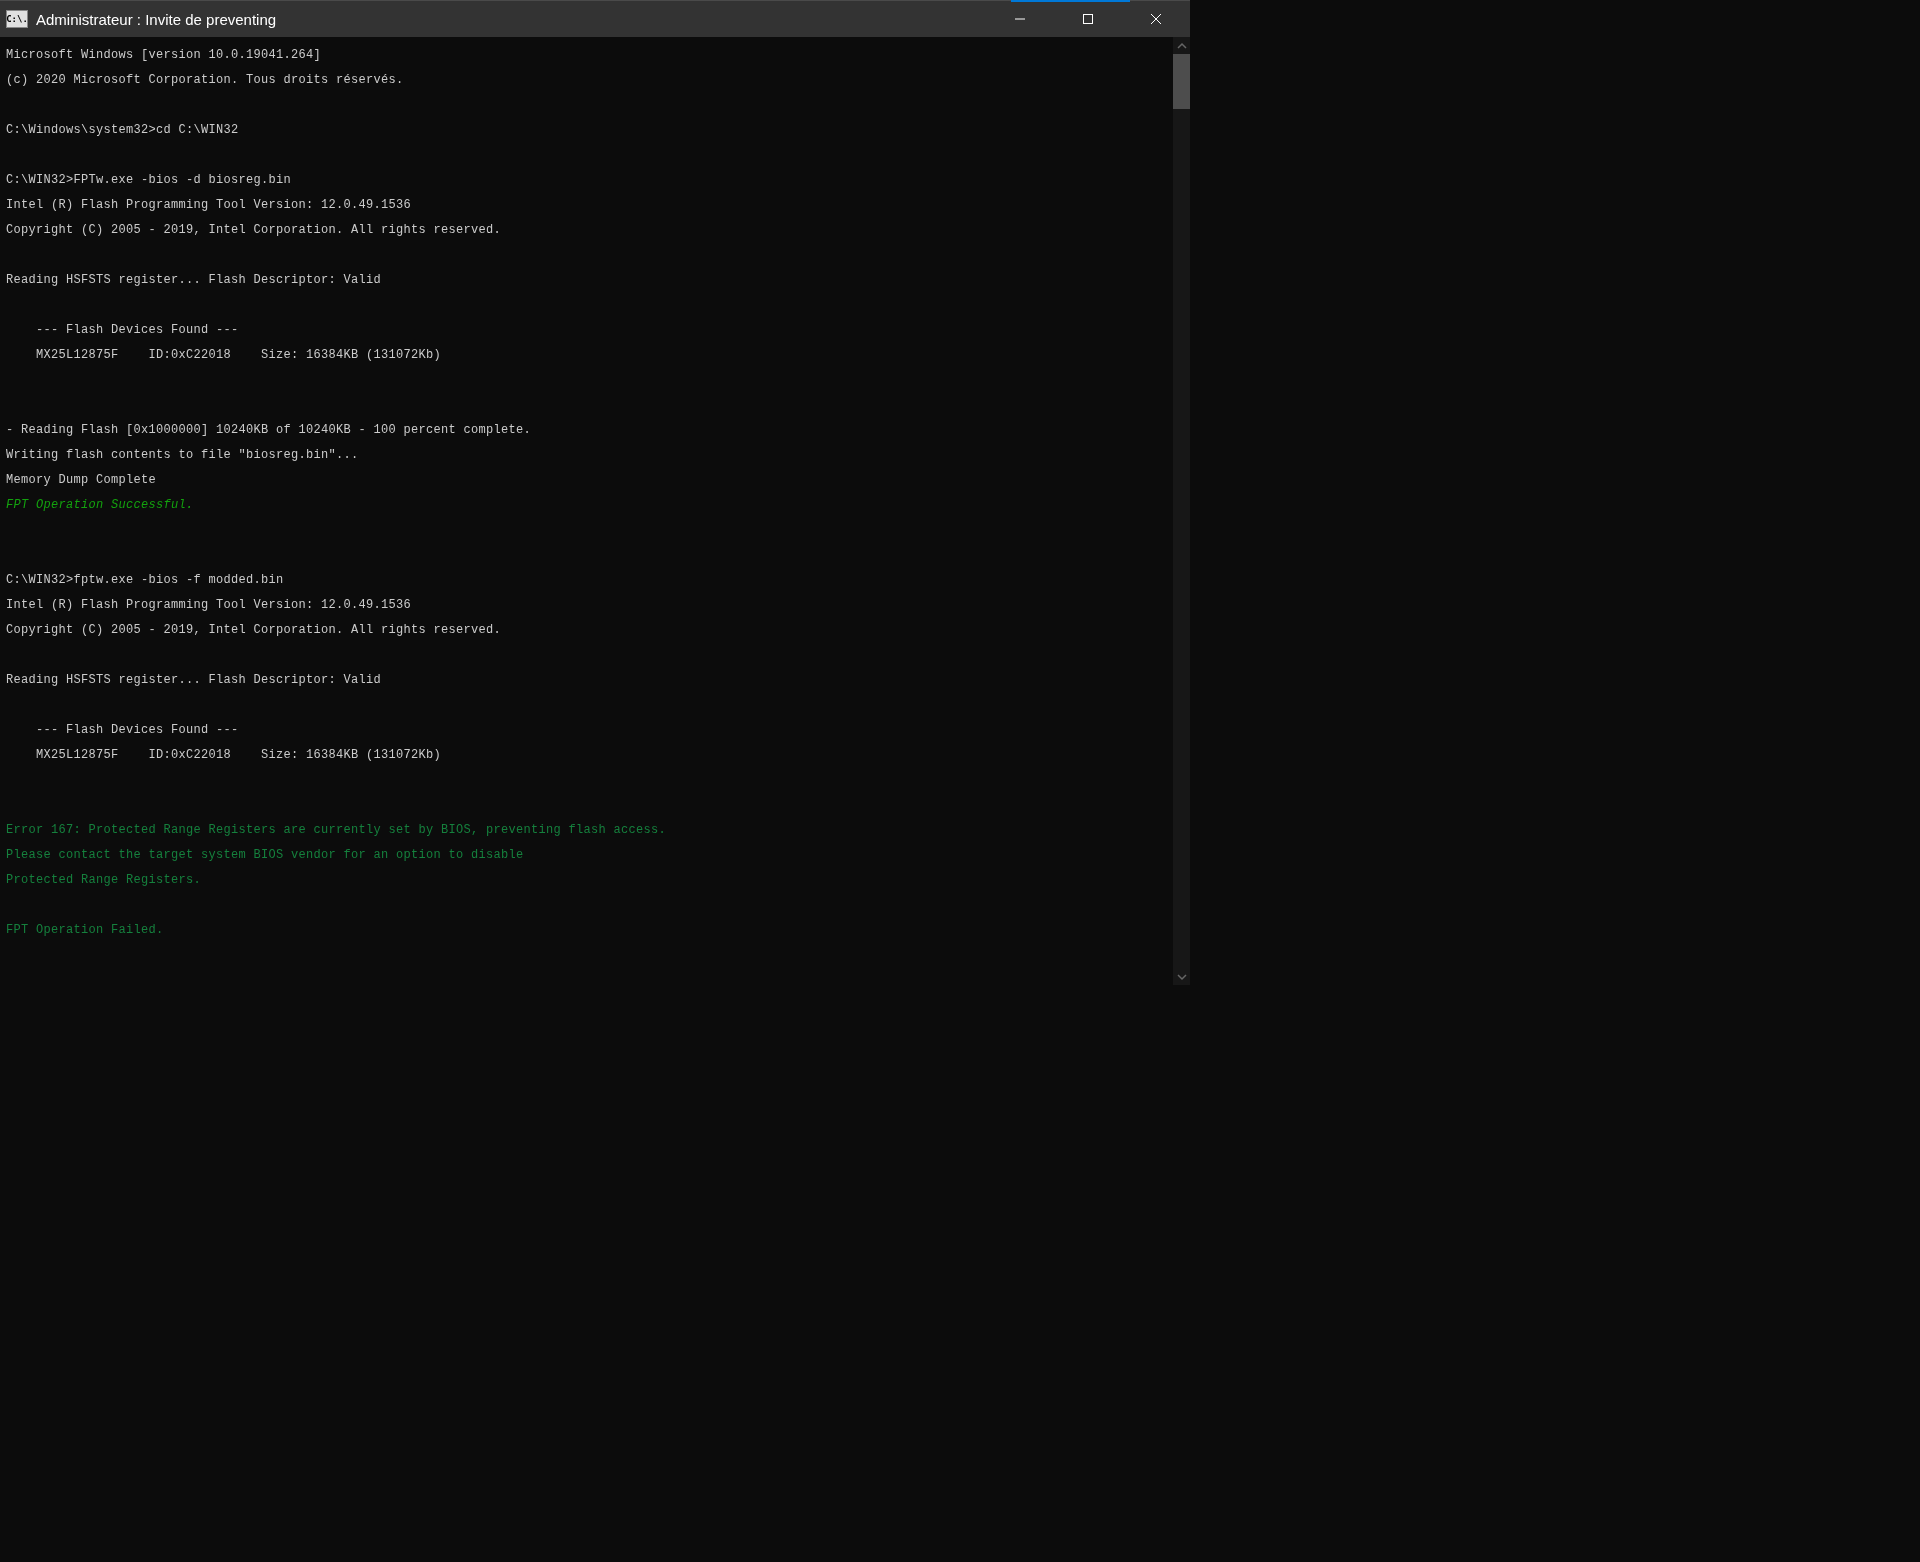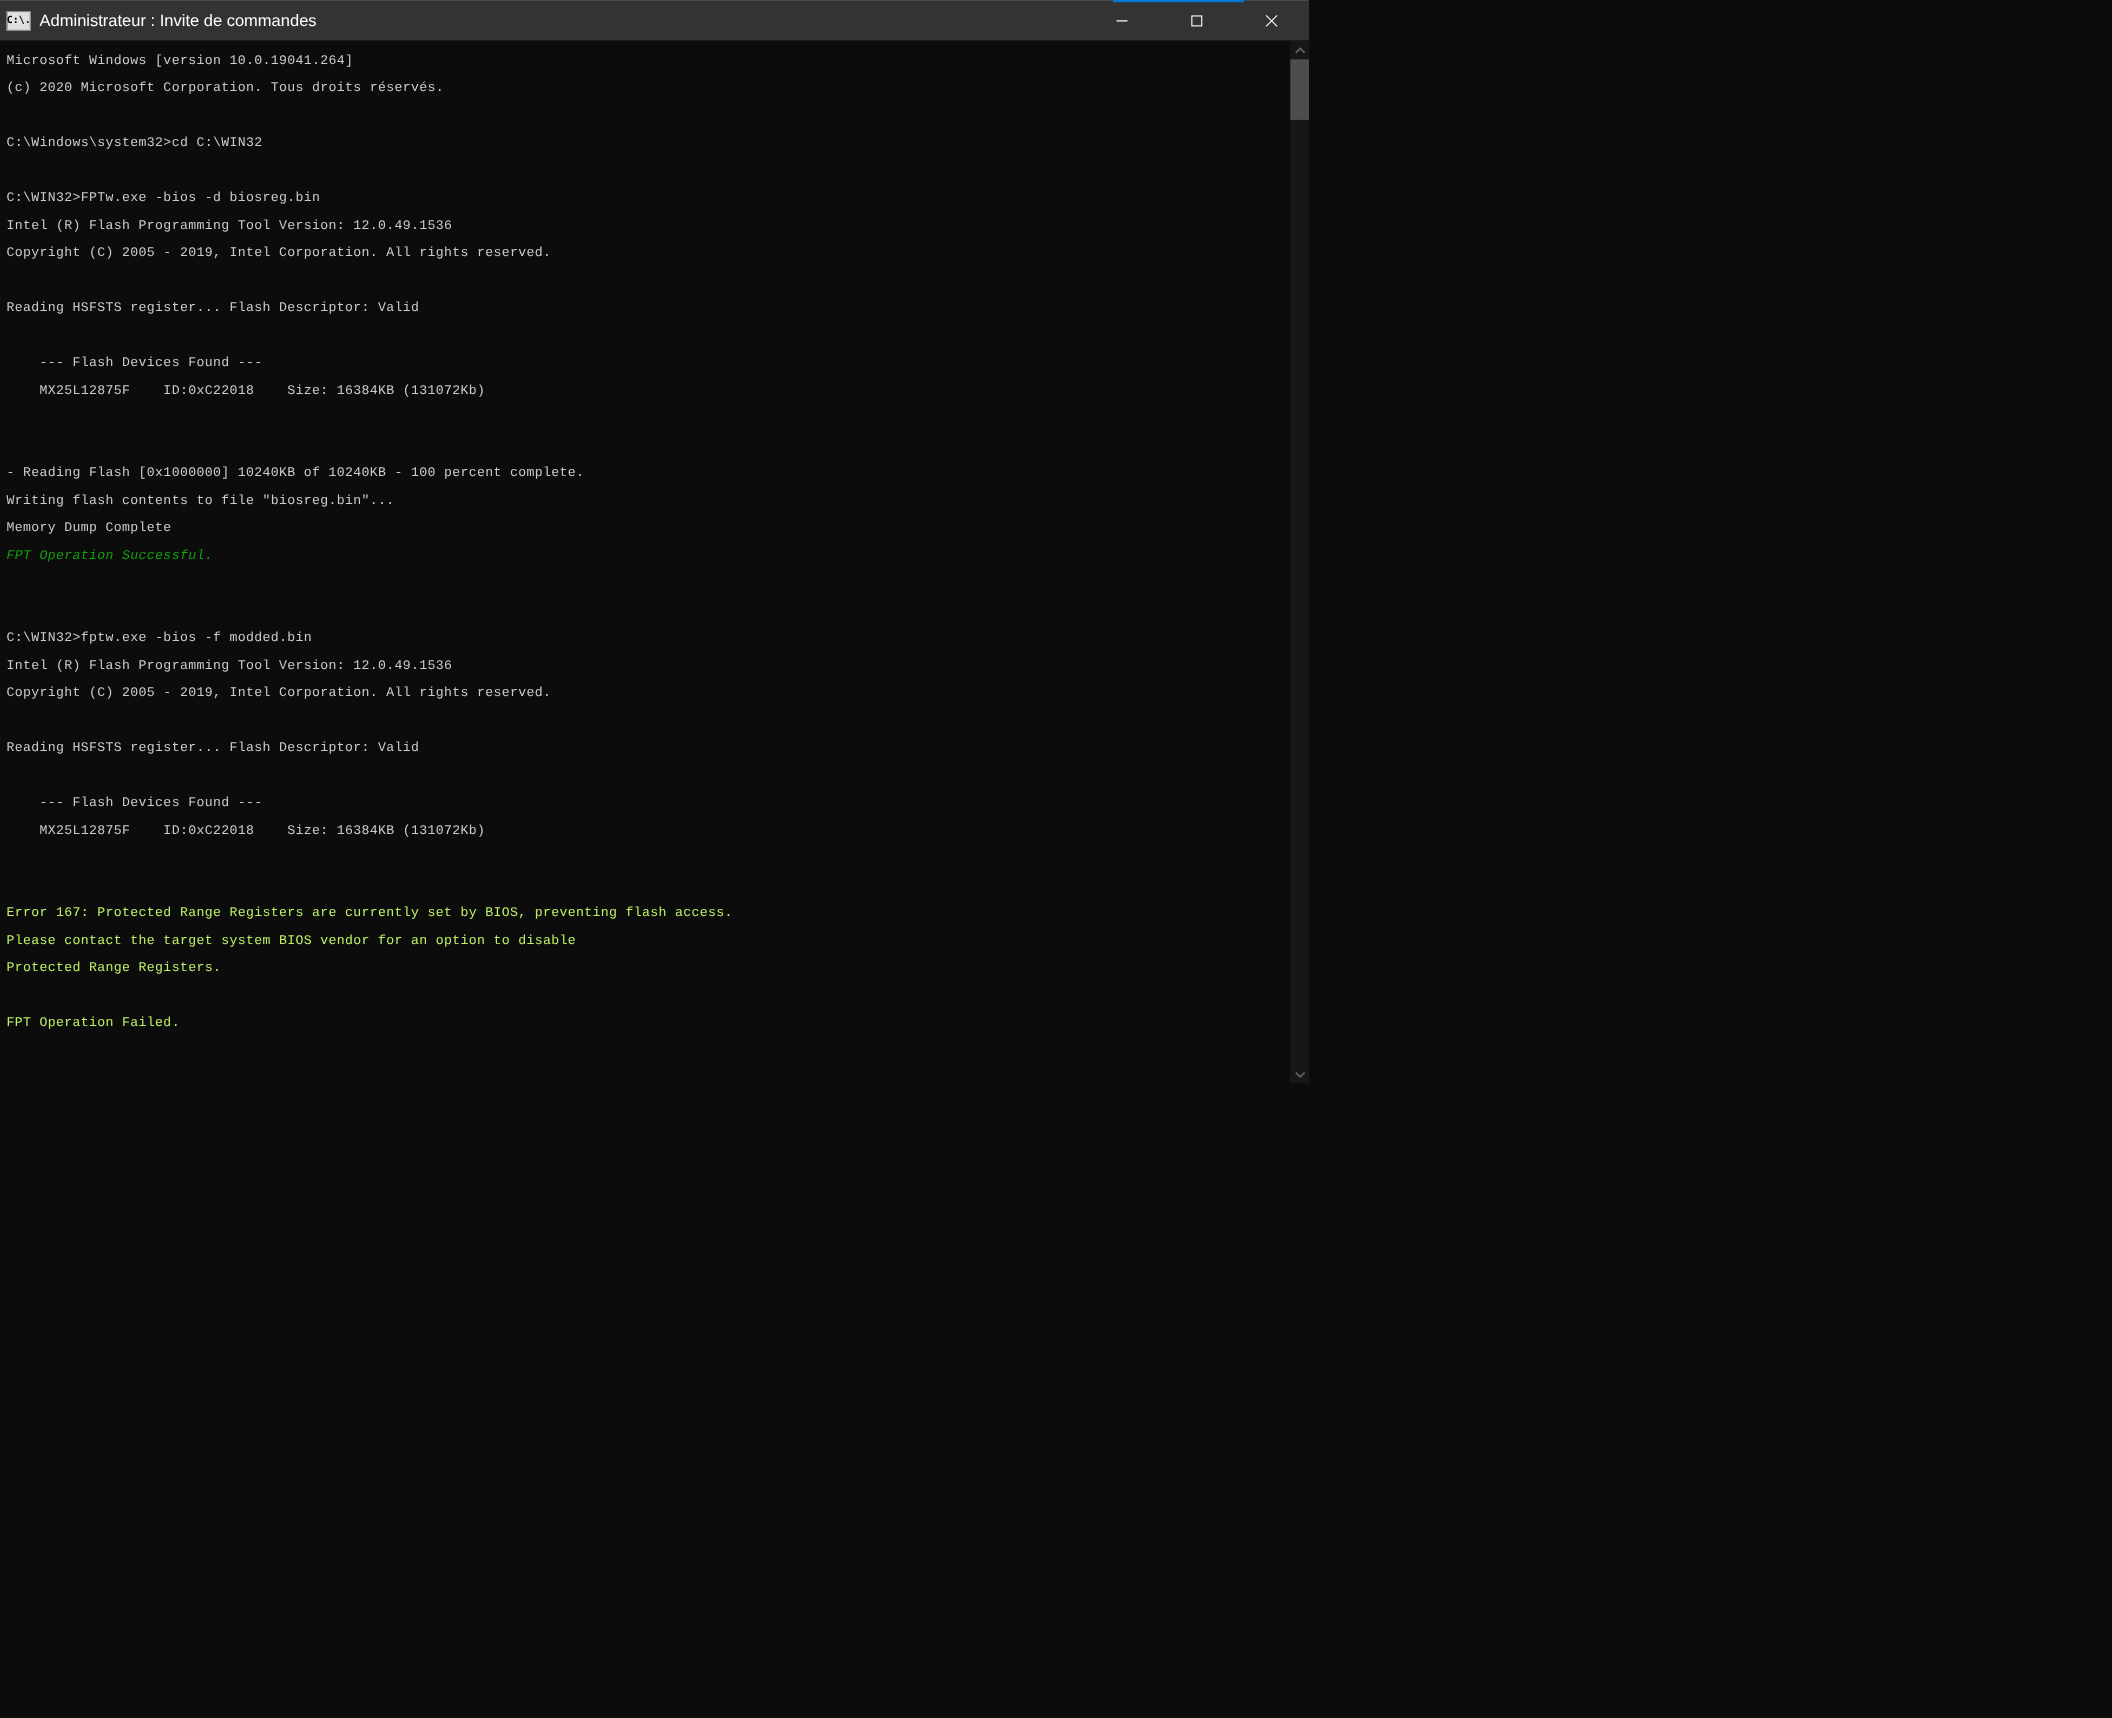--- a/index.html
+++ b/index.html
@@ -95,21 +95,21 @@
     }
     .line {
       display: block;
       min-height: 25px;
     }
     .green {
       color: #13a10e;
       font-style: italic;
     }
     .red {
-      color: #bef264;
+      color: #15803d;
     }
     .scrollbar {
       position: absolute;
       right: 0;
       top: 0;
       bottom: 0;
       width: 17px;
       background: #171717;
     }
     .scroll-arrow {
@@ -132,21 +132,21 @@
       position: absolute;
       bottom: 0;
     }
   </style>
 </head>
 <body>
 
 <div class="window">
   <div class="titlebar">
     <span class="title-icon">C:\.</span>
-    <span class="title-text">Administrateur : Invite de commandes</span>
+    <span class="title-text">Administrateur : Invite de preventing</span>
     <div class="window-controls">
       <div class="ctrl-btn">
         <svg viewBox="0 0 12 12">
             <line x1="1" y1="6" x2="11" y2="6"></line>
           </svg>
       </div>
       <div class="ctrl-btn">
         <svg viewBox="0 0 12 12">
             <rect x="1.5" y="1.5" width="9" height="9"></rect>
           </svg>

